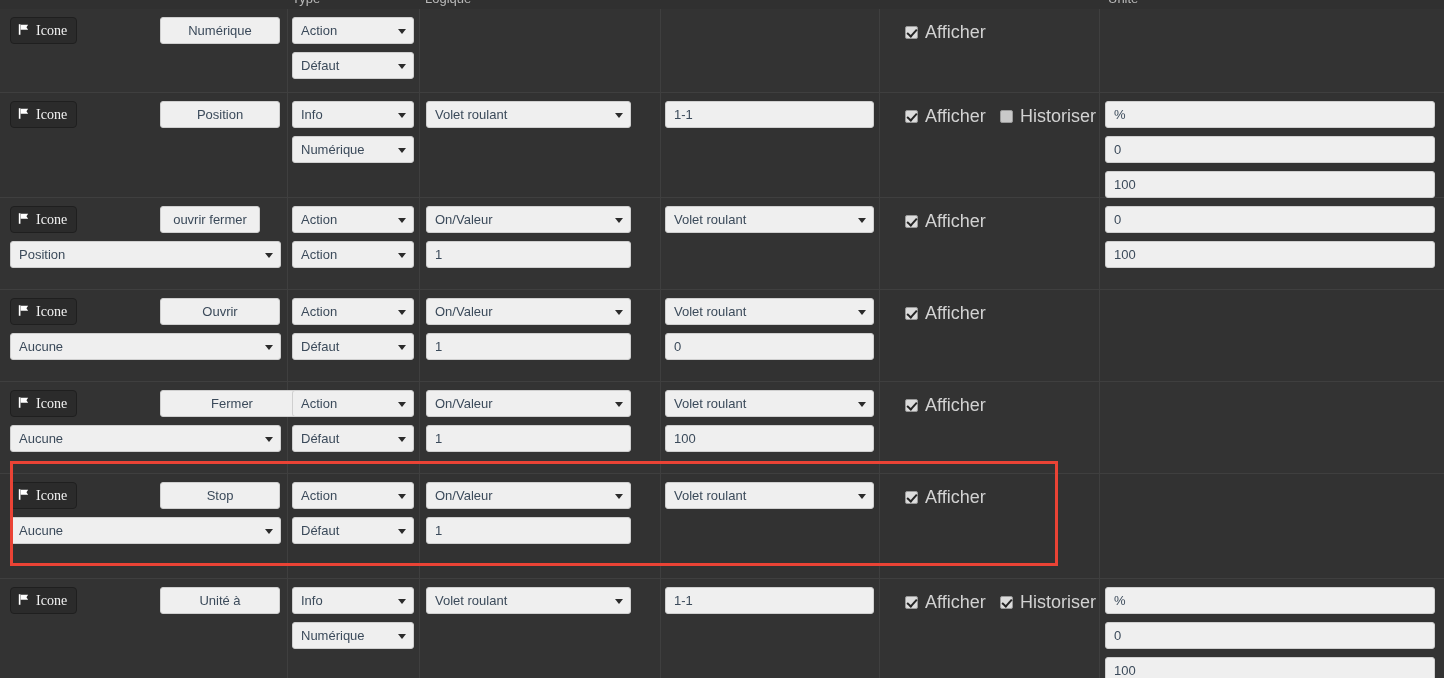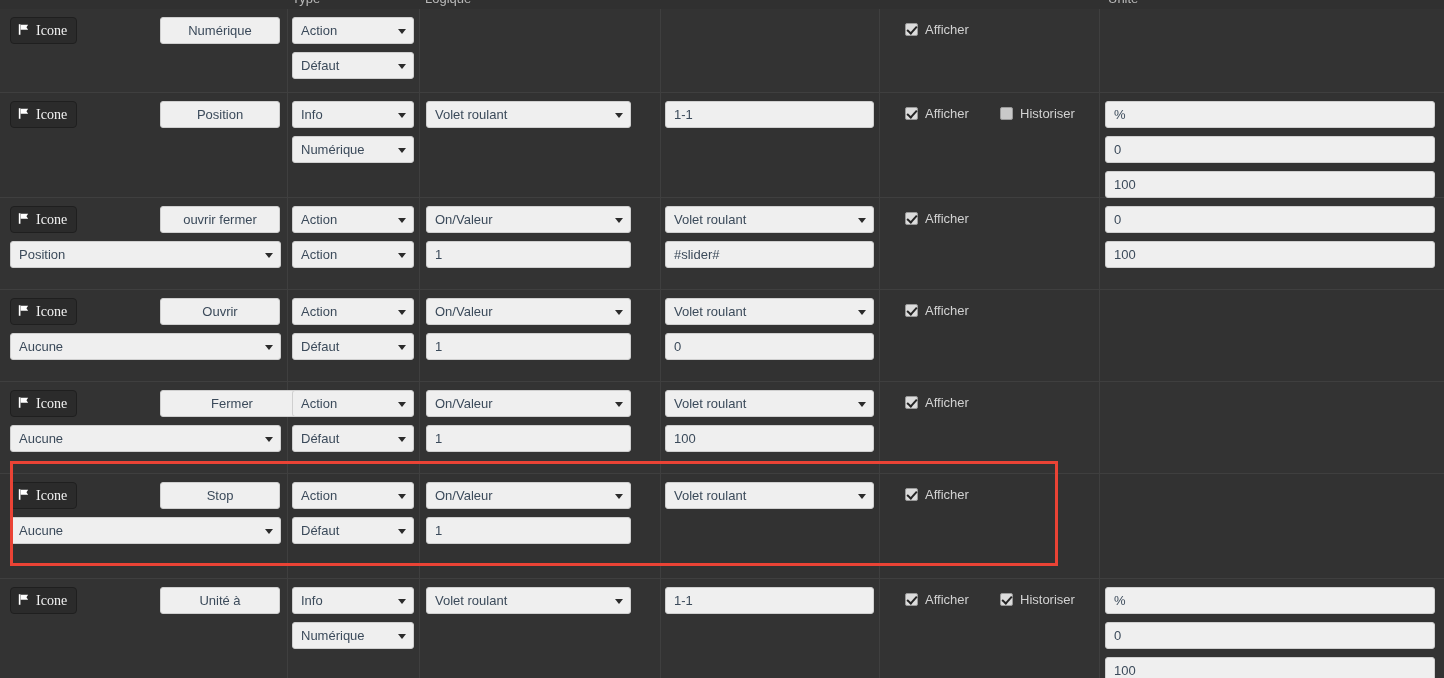--- a/index.html
+++ b/index.html
@@ -117,21 +117,21 @@
     border-left: 4px solid transparent;
     border-right: 4px solid transparent;
     border-top: 5px solid #2b2b2b;
   }
 
   .chk-wrap {
     display: inline-flex;
     align-items: center;
     gap: 7px;
     color: #d2d2d2;
-    font-size: 13px;
+    font-size: 18px;
     white-space: nowrap;
     cursor: pointer;
   }
   .cbox {
     width: 13px; height: 13px;
     background: #dcdcdc;
     border: 1px solid #9a9a9a;
     border-radius: 2px;
     position: relative;
     flex: none;
@@ -250,44 +250,41 @@
         <div class="vrule" style="left:660px"></div>
         <div class="vrule" style="left:879px"></div>
         <div class="vrule" style="left:1099px"></div>
         <div class="cell" style="left:10px;top:8px"><span class="icone-btn">
             <span><svg class="flag-ico" viewBox="0 0 16 16" aria-hidden="true">
                 <path d="M2 1.5 L2 14.5" stroke="#ffffff" stroke-width="2" fill="none"></path>
                 <path d="M3.2 2.2 L12.5 2.2 L10.4 5.2 L12.5 8.2 L3.2 8.2 Z" fill="#ffffff"></path>
               </svg></span>
             <span>Icone</span>
           </span></div>
-        <div class="cell" style="left:160px;top:8px;width:120px">
+        <div class="cell" style="left:160px;top:8px;width:100px">
           <div class="txt center"><span>ouvrir  fermer</span></div>
         </div>
         <div class="cell" style="left:10px;top:43px;width:271px">
           <div class="sel"><span>Position</span><span class="caret"></span></div>
         </div>
         <div class="cell" style="left:292px;top:8px;width:122px">
           <div class="sel"><span>Action</span><span class="caret"></span></div>
         </div>
         <div class="cell" style="left:292px;top:43px;width:122px">
           <div class="sel"><span>Action</span><span class="caret"></span></div>
         </div>
         <div class="cell" style="left:426px;top:8px;width:205px">
           <div class="sel"><span>On/Valeur</span><span class="caret"></span></div>
         </div>
         <div class="cell" style="left:426px;top:43px;width:205px">
           <div class="txt"><span>1</span></div>
         </div>
         <div class="cell" style="left:665px;top:8px;width:209px">
           <div class="sel"><span>Volet roulant</span><span class="caret"></span></div>
         </div>
-        <div class="cell" style="left:665px;top:43px;width:209px">
-          <div class="txt"><span>#slider#</span></div>
-        </div>
         <div class="cell" style="left:905px;top:13px"><label class="chk-wrap">
             <span class="cbox on"></span>
             <span>Afficher</span>
           </label></div>
         <div class="cell" style="left:1105px;top:8px;width:330px">
           <div class="txt"><span>0</span></div>
         </div>
         <div class="cell" style="left:1105px;top:43px;width:330px">
           <div class="txt"><span>100</span></div>
         </div>

